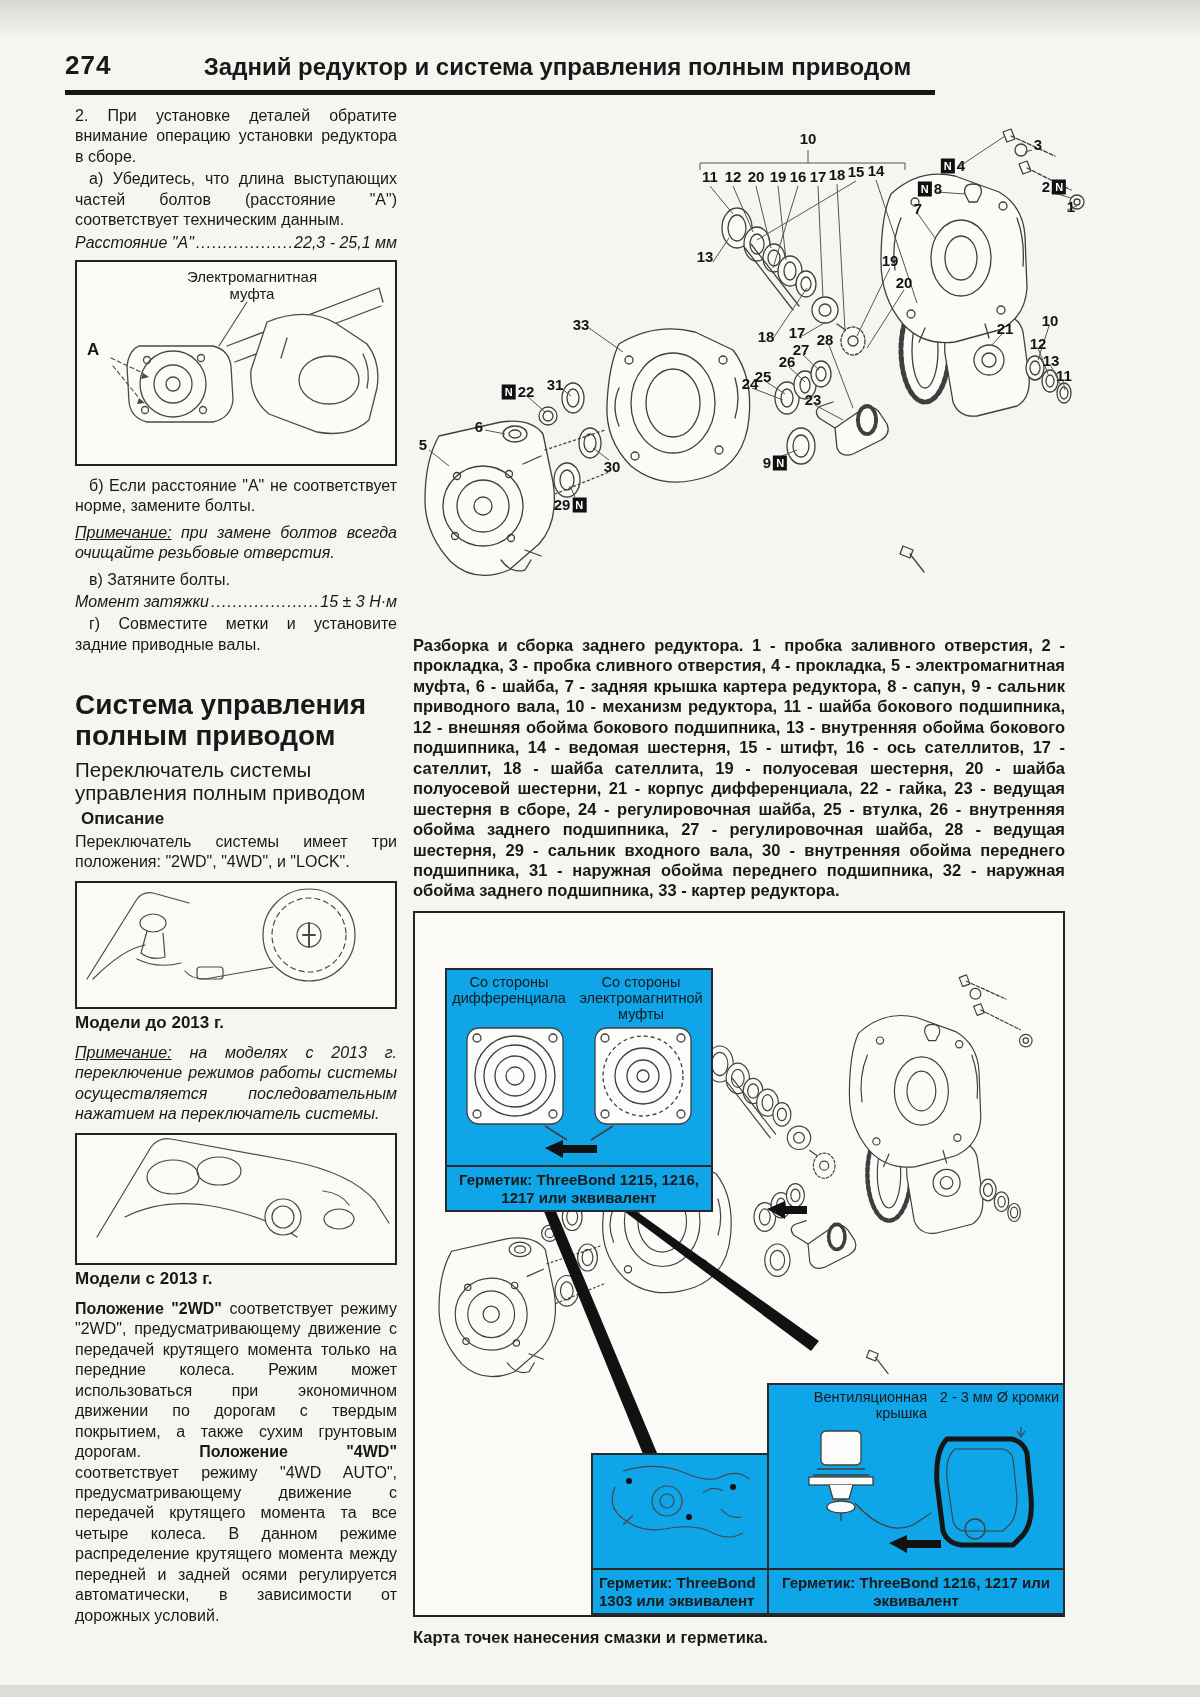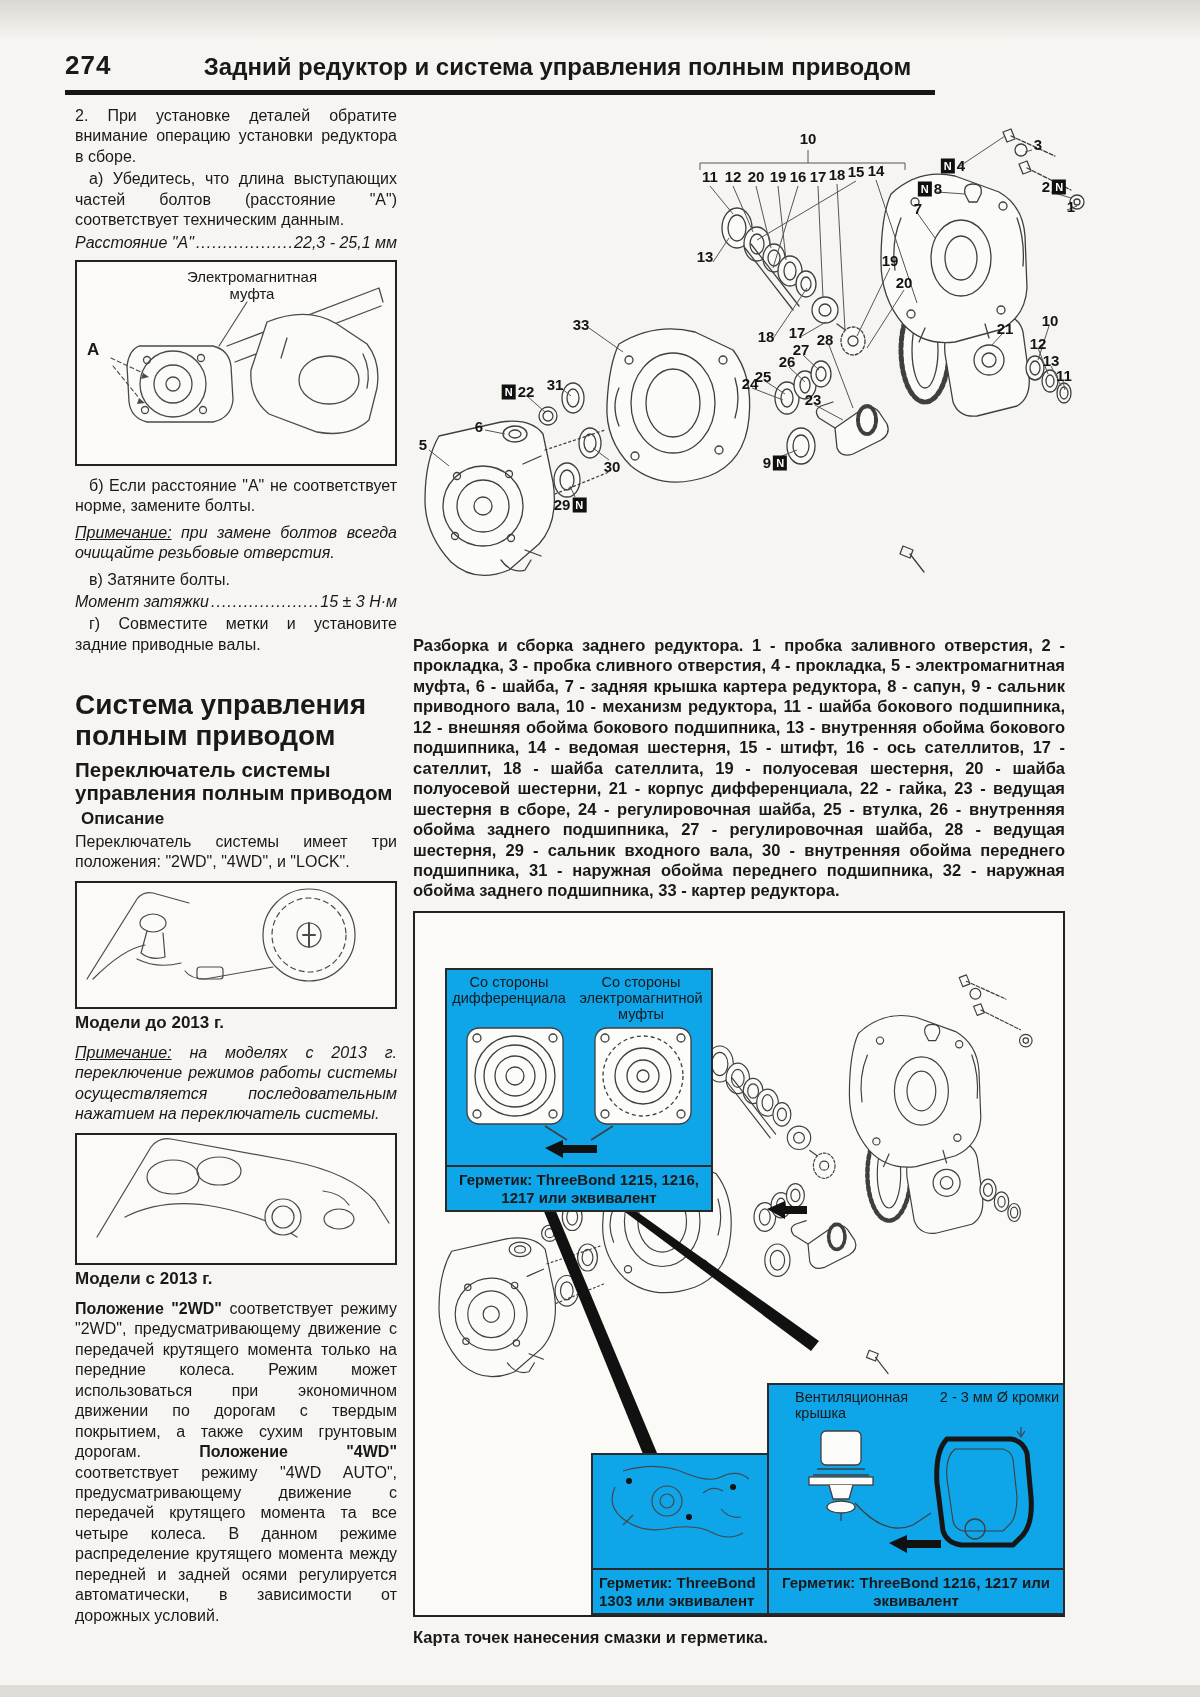--- a/index.html
+++ b/index.html
@@ -30,21 +30,21 @@
   .figbox{position:relative;border:2px solid #222;background:#fbfaf7;margin:8px 0 4px 0;padding:8px;}
   .fig-clutch{height:186px;}
   .fig-console1{height:108px;}
   .fig-console2{height:112px;}
   .fig-label{position:absolute;left:90px;top:6px;width:170px;text-align:center;
         font-size:15px;line-height:1.15;z-index:2;}
   .fig-marker{position:absolute;left:10px;top:78px;font-size:17px;font-weight:bold;z-index:2;}
   .figbox svg{position:absolute;left:0;top:0;}
 
   .h-big{font-size:28px;font-weight:bold;line-height:1.12;margin:34px 0 6px 0;}
-  .h-sub{font-size:20.5px;font-weight:bold;line-height:1.15;margin:0 0 4px 0;}
+  .h-sub{font-size:20.5px;font-weight:normal;line-height:1.15;margin:0 0 4px 0;}
   .h-desc{font-size:17px;font-weight:bold;margin:0 0 3px 6px;}
   .fig-caption{font-size:17px;font-weight:bold;margin:4px 0 10px 0;}
 
   
   .diagram1{position:relative;width:700px;height:535px;}
   .diagram1 svg{position:absolute;left:0;top:0;}
   .callout-layer{position:absolute;left:0;top:0;width:100%;height:100%;z-index:3;}
   .callout{position:absolute;transform:translate(-50%,-50%);font-size:15px;font-weight:bold;
         white-space:nowrap;color:#141414;}
   .nbox{display:inline-block;background:#101010;color:#fff;font-size:11px;line-height:1;
@@ -63,21 +63,21 @@
   .inset-labels{display:flex;padding-top:4px;}
   .side-label{font-size:14.5px;line-height:1.12;text-align:center;}
   .side-label.l{width:47%;}
   .side-label.r{width:53%;}
   .sealant-band{position:absolute;left:0;right:0;bottom:0;border-top:2px solid #2a2a2a;
         font-size:15px;font-weight:bold;line-height:1.15;padding:4px 6px;text-align:center;}
   .sealant-band.left-align{text-align:left;}
   .inset-grease{left:176px;top:540px;width:176px;height:158px;}
   .inset-vent{left:352px;top:470px;width:294px;height:228px;}
   .vent-label{position:absolute;left:26px;top:4px;width:132px;font-size:14.5px;
-        line-height:1.12;text-align:left;}
+        line-height:1.12;text-align:right;}
   .bead-label{position:absolute;right:4px;top:4px;width:130px;font-size:14.5px;text-align:right;}
   .vent-art{position:absolute;left:0;top:42px;}
   .grease-art{position:absolute;left:0;top:2px;}
   .flange-art{position:absolute;left:2px;top:52px;}
 </style>
 </head>
 <body>
 
 <svg width="0" height="0" style="position:absolute">
   <defs>

